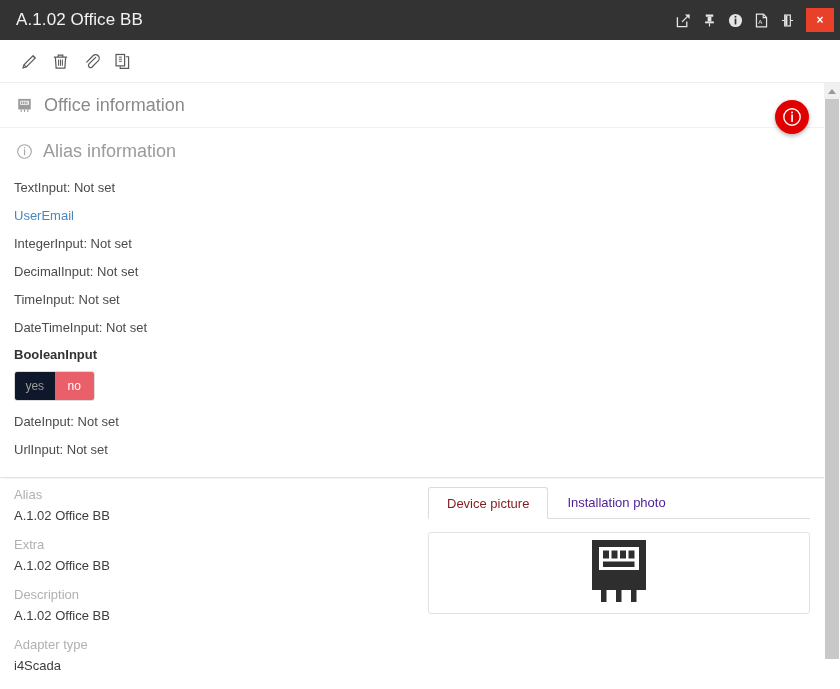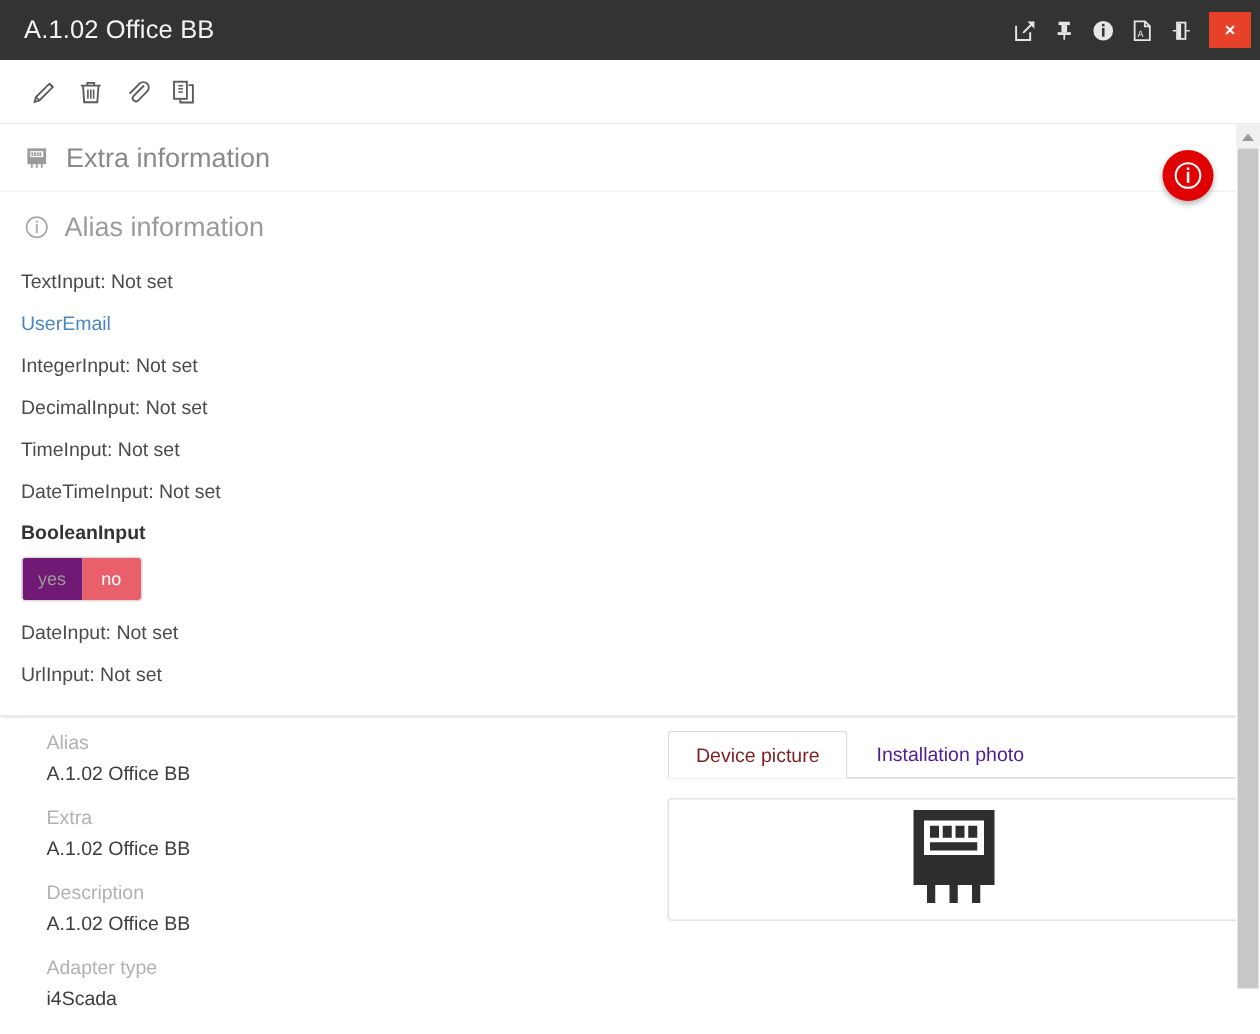--- a/index.html
+++ b/index.html
@@ -162,21 +162,21 @@
     border-radius: 3px;
     overflow: hidden;
     border: 1px solid #dcdcdc;
     width: 81px;
   }
   .toggle-opt {
     flex: 1;
     display: flex; align-items: center; justify-content: center;
     font-size: 12px;
     cursor: pointer;
-    background: #701a75;
+    background: #0f172a;
     color: #9a9a9a;
   }
   .toggle-opt.active {
     background: #e9606a;
     color: #ffffff;
     font-weight: 400;
   }
 
   
   .info-fab {
@@ -186,21 +186,21 @@
     border-radius: 50%;
     background: #e00000;
     display: flex; align-items: center; justify-content: center;
     box-shadow: 0 2px 4px rgba(0,0,0,.3);
     cursor: pointer;
   }
 
   
   .bottom {
     position: absolute;
-    left: 17px; top: 479px;
+    left: 0; top: 479px;
     width: 824px; height: 210px;
     background: #ffffff;
     display: flex;
   }
   .bottom-left {
     width: 420px;
     padding: 9px 0 0 14px;
   }
   .field-label {
     font-size: 13px;
@@ -391,21 +391,21 @@
           <rect x="4.4" y="4" width="9.2" height="4.2" fill="#ffffff"></rect>
           <rect x="5.2" y="4.8" width="1.3" height="2.6" fill="#9b9b9b"></rect>
           <rect x="7.1" y="4.8" width="1.3" height="2.6" fill="#9b9b9b"></rect>
           <rect x="9" y="4.8" width="1.3" height="2.6" fill="#9b9b9b"></rect>
           <rect x="10.9" y="4.8" width="1.3" height="2.6" fill="#9b9b9b"></rect>
           <rect x="4.9" y="13.2" width="1.2" height="2.6" fill="#9b9b9b"></rect>
           <rect x="8.4" y="13.2" width="1.2" height="2.6" fill="#9b9b9b"></rect>
           <rect x="11.9" y="13.2" width="1.2" height="2.6" fill="#9b9b9b"></rect>
         </svg>
       </span>
-      <span class="sec-title">Extra information</span>
+      <span class="sec-title">Office information</span>
     </div>
 
     <div class="subsection-head">
       <span class="sec-icon">
         <svg width="17" height="17" viewBox="0 0 18 18">
           <circle cx="9" cy="9" r="7.2" fill="none" stroke="#a8a8a8" stroke-width="1.2"></circle>
           <rect x="8.4" y="4.4" width="1.3" height="1.3" fill="#a8a8a8"></rect>
           <rect x="8.4" y="6.8" width="1.3" height="6.2" fill="#a8a8a8"></rect>
         </svg>
       </span>

